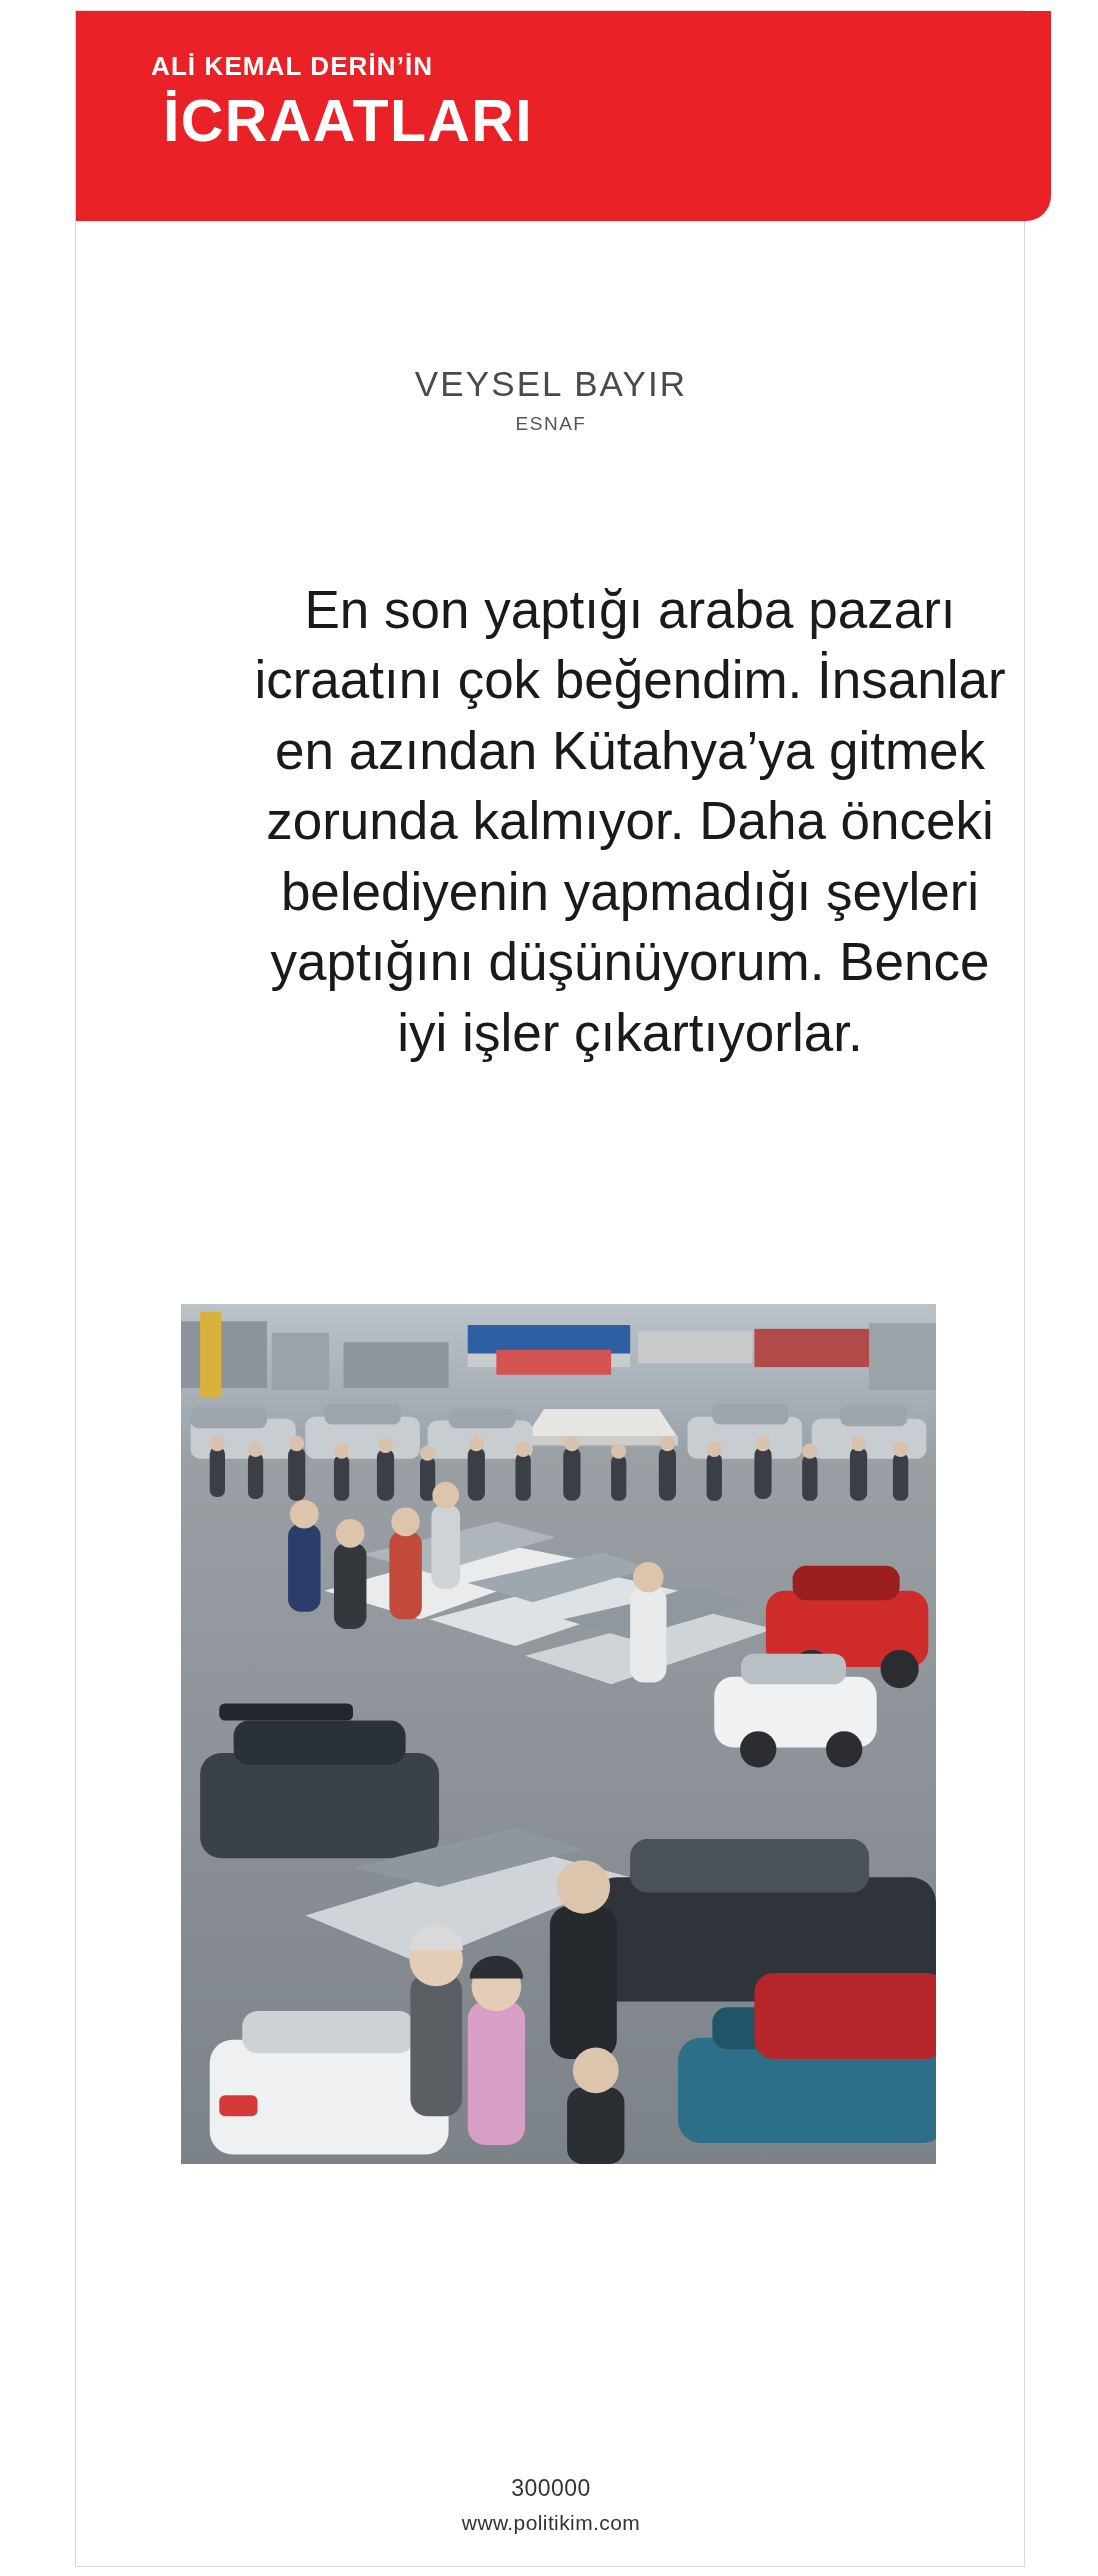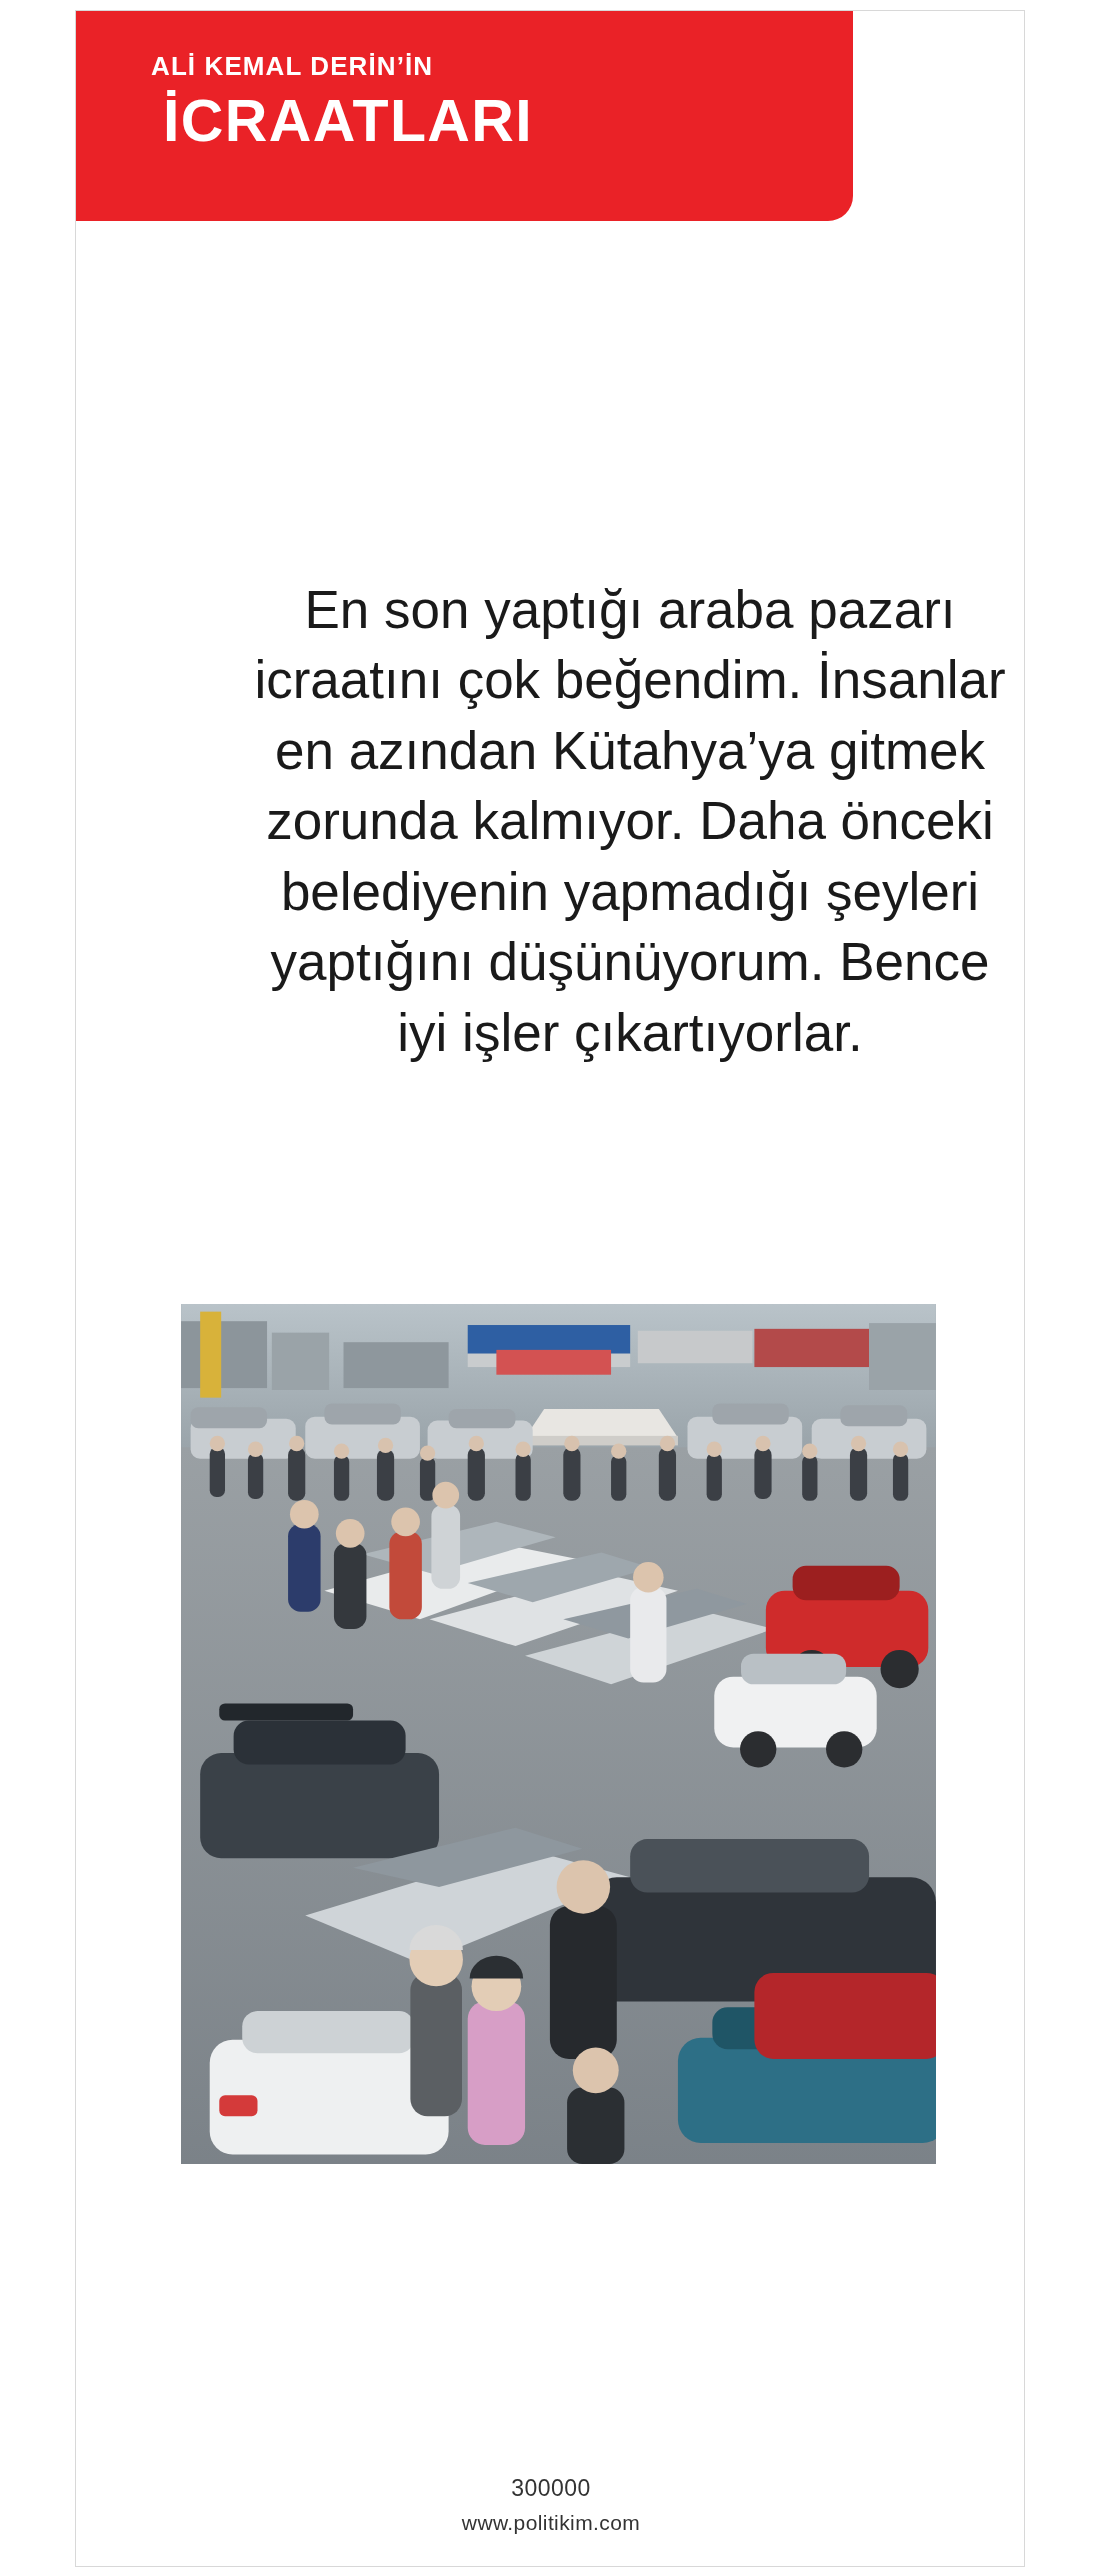--- a/index.html
+++ b/index.html
@@ -32,21 +32,21 @@
     background: #ffffff;
     border: 1px solid #d8d8d8;
     box-sizing: border-box;
   }
 
   
   .header {
     position: absolute;
     left: 0px;
     top: 0px;
-    width: 777px;
+    width: 975px;
     height: 210px;
     background: #ea2227;
     border-radius: 0 0 25px 0;
     box-sizing: border-box;
     padding: 42px 0 0 75px;
   }
   .header-kicker {
     color: #ffffff;
     font-size: 26px;
     font-weight: bold;
@@ -136,20 +136,24 @@
 <body>
 
 <div class="page">
   <div class="card">
 
     <div class="header">
       <div class="header-kicker">ALİ KEMAL DERİN’İN</div>
       <div class="header-title">İCRAATLARI</div>
     </div>
 
+    <div class="person">
+      <div class="person-name">VEYSEL BAYIR</div>
+      <div class="person-role">ESNAF</div>
+    </div>
 
     <div class="quote">En son yaptığı araba pazarı icraatını çok beğendim. İnsanlar en azından Kütahya’ya gitmek zorunda kalmıyor. Daha önceki belediyenin yapmadığı şeyleri yaptığını düşünüyorum. Bence iyi işler çıkartıyorlar.</div>
 
     <div class="photo">
       <svg width="755" height="860" viewBox="0 0 790 900" xmlns="http://www.w3.org/2000/svg">
         <defs>
           <linearGradient id="sky" x1="0" y1="0" x2="0" y2="1">
             <stop offset="0%" stop-color="#b9c3c9"></stop>
             <stop offset="100%" stop-color="#98a2a8"></stop>
           </linearGradient>

